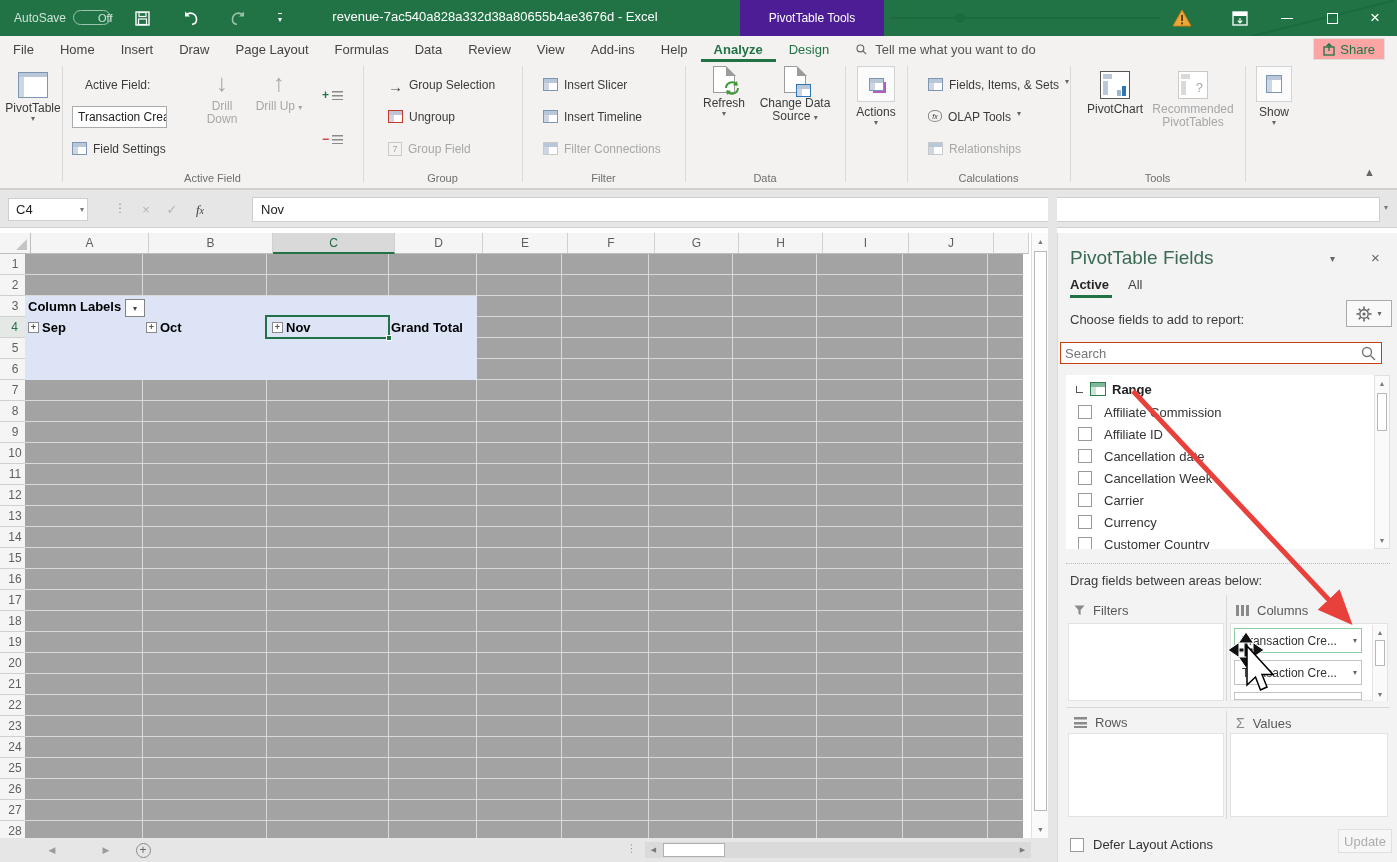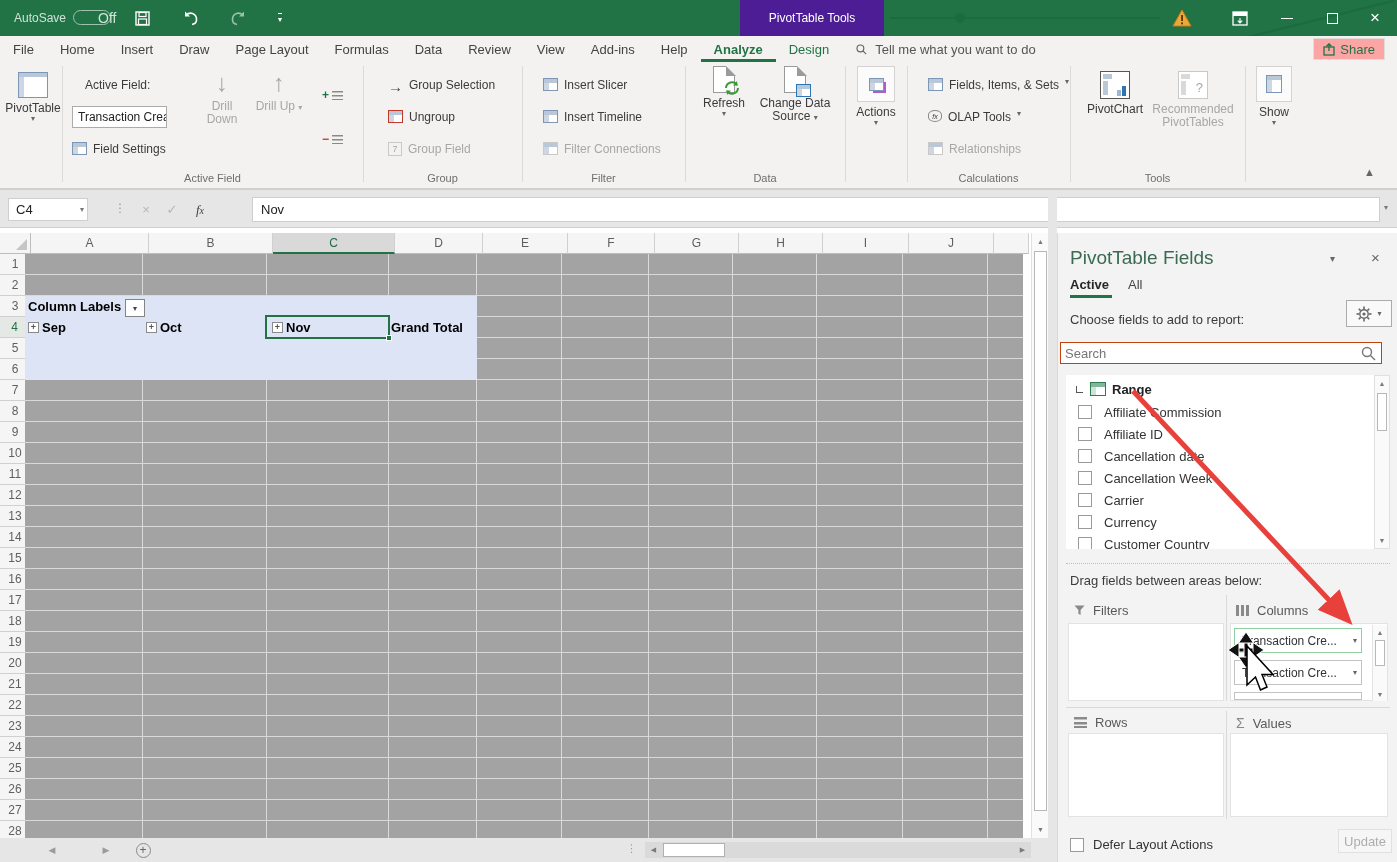--- a/index.html
+++ b/index.html
@@ -4,21 +4,21 @@
 <style>
   *{margin:0;padding:0;box-sizing:border-box}
   html,body{width:1397px;height:862px;overflow:hidden;background:#fff;
     font-family:"Liberation Sans",sans-serif;font-size:12px;color:#333}
   #app{position:relative;width:1397px;height:862px;overflow:hidden}
   .abs{position:absolute}
 
   
   .titlebar{position:absolute;left:0;top:0;width:1397px;height:36px;background:#217346;color:#fff}
   .autosave{position:absolute;left:14px;top:10px;display:flex;align-items:center;gap:7px;color:#cfe3d8;font-size:12px}
-  .as-toggle{width:38px;height:15px;border:1px solid #9cc3ae;border-radius:8px;display:flex;align-items:center;gap:20px;padding:0 4px;color:#cfe3d8;font-size:14px}
+  .as-toggle{width:38px;height:15px;border:1px solid #9cc3ae;border-radius:8px;display:flex;align-items:center;gap:20px;padding:0 4px;color:#cfe3d8;font-size:11px}
   .as-dot{width:7px;height:7px;border-radius:50%;background:#cfe3d8}
   .qat{position:absolute;top:6px;display:flex;align-items:center;justify-content:center;width:28px;height:24px;color:#fff}
   .tb-title{position:absolute;left:330px;top:9px;width:330px;text-align:center;font-size:13px;color:#fff;white-space:nowrap}
   .ctx-block{position:absolute;left:740px;top:0;width:144px;height:36px;background:#4c1d95;color:#fff;
     display:flex;align-items:center;justify-content:center;font-size:12px}
   .winbtn{position:absolute;top:0;width:44px;height:36px;display:flex;align-items:center;justify-content:center;color:#fff;font-size:14px}
   .circuit{position:absolute;background:#1c6a40}
 
   
   .menubar{position:absolute;left:0;top:36px;width:1397px;height:26px;background:#f3f2f1;display:flex;align-items:stretch}
@@ -174,20 +174,21 @@
     </div>
     <div class="qat" style="left:224px;opacity:.55">
       <svg width="17" height="15" viewBox="0 0 17 15">
         <path d="M13 4 C9 0.5 3 2 2.5 8 C2.2 11 4 13 7 13.5" fill="none" stroke="#fff" stroke-width="1.6"></path>
         <path d="M14 0.5 L14 5.5 L9 5.5 Z" fill="#fff"></path>
       </svg>
     </div>
     <div class="qat" style="left:266px">
       <span style="border-top:1.5px solid #fff;font-size:8px;padding-top:1px">▾</span>
     </div>
+    <div class="tb-title">revenue-7ac540a828a332d38a80655b4ae3676d - Excel</div>
     <div class="ctx-block">PivotTable Tools</div>
     <div class="winbtn" style="left:1162px;width:40px">
       <svg width="20" height="18" viewBox="0 0 20 18">
         <path d="M10 1 L19 17 L1 17 Z" fill="#f0a73a" stroke="#c87f18" stroke-width="1"></path>
         <rect x="9.1" y="6" width="1.9" height="6" fill="#5a3c00"></rect>
         <rect x="9.1" y="13.4" width="1.9" height="1.9" fill="#5a3c00"></rect>
       </svg>
     </div>
     <div class="winbtn" style="left:1218px">
       <svg width="16" height="15" viewBox="0 0 16 15">

